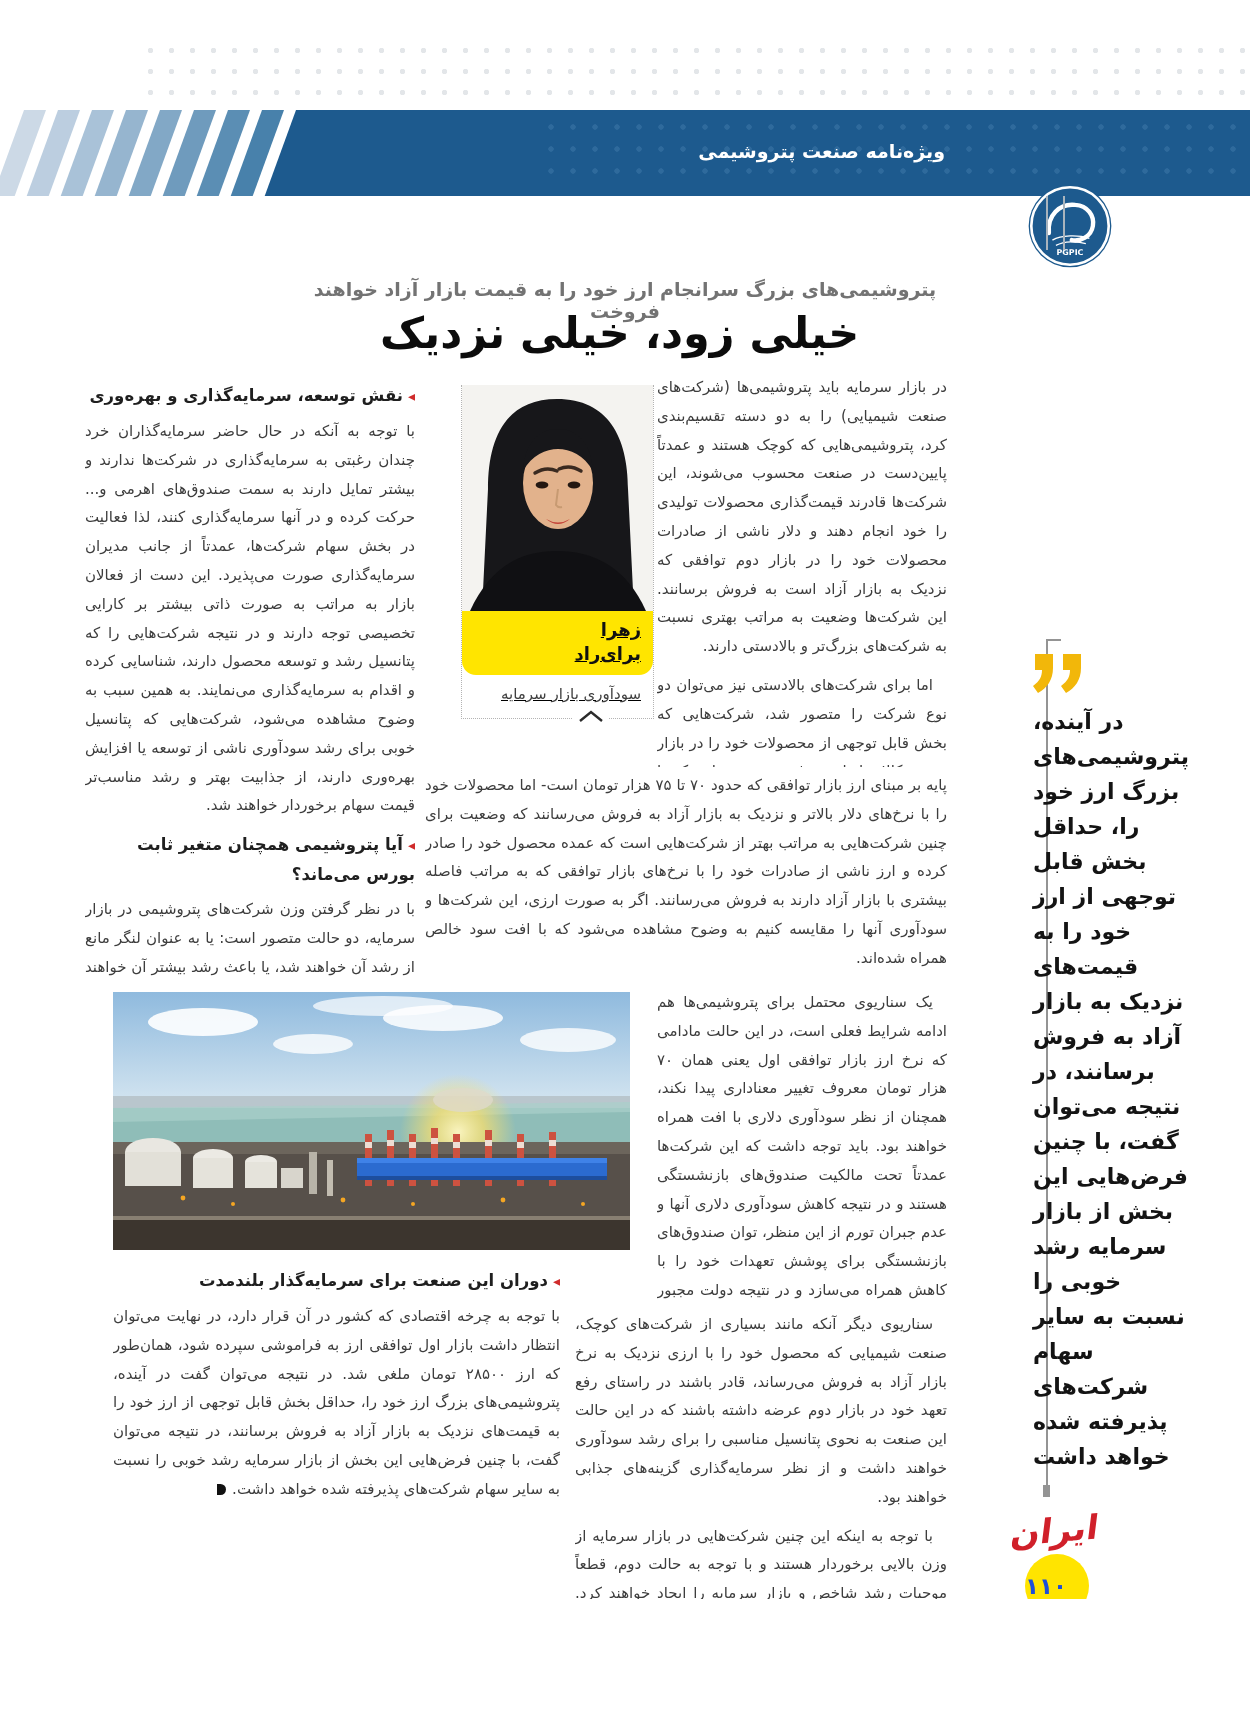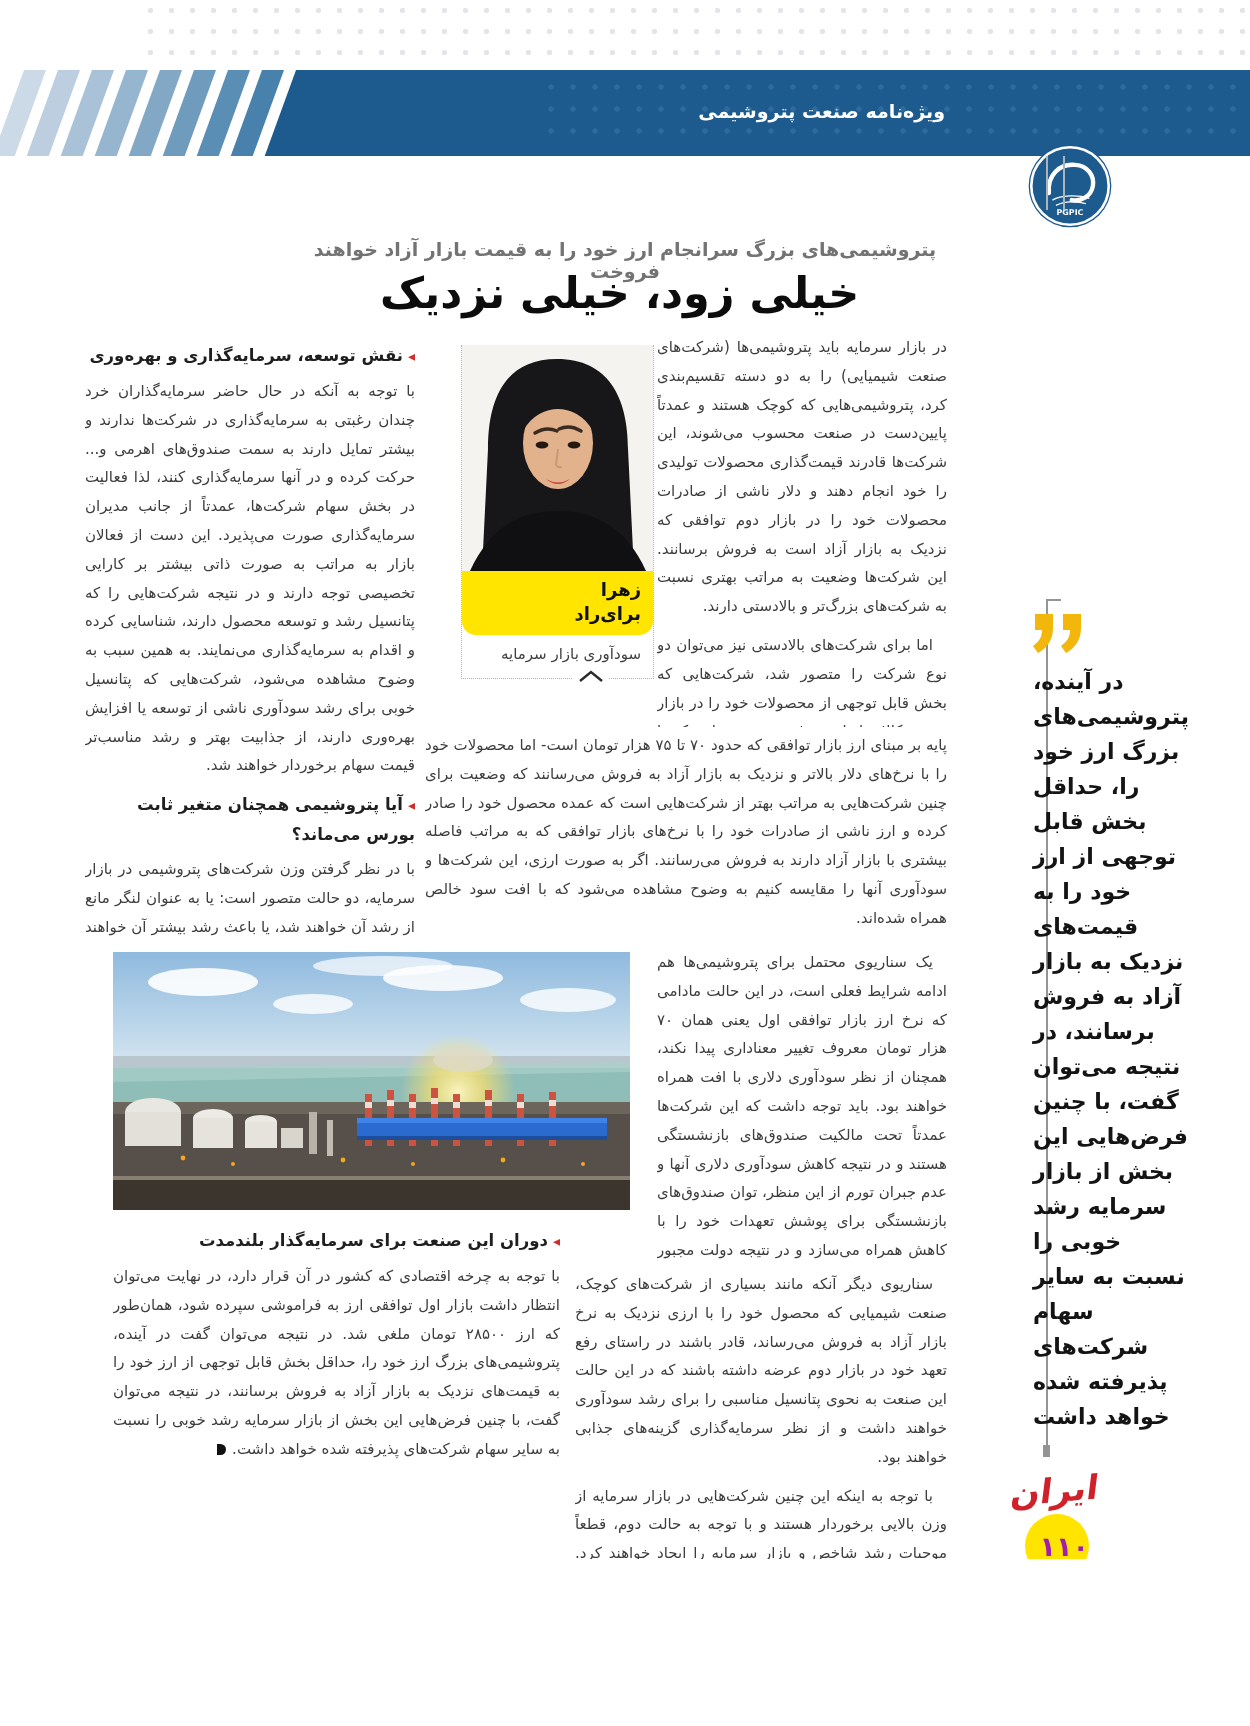--- a/index.html
+++ b/index.html
@@ -1,17 +1,17 @@
 <!DOCTYPE html>
 <html lang="fa"><head>
 <meta charset="utf-8">
 <style>
   html,body{margin:0;padding:0;background:#fff;}
   .page{position:relative;width:1250px;height:1559px;background:#ffffff;overflow:hidden;
-        font-family:"DejaVu Sans",sans-serif;}
+        font-family:"DejaVu Sans",sans-serif;margin-top:40px;}
   
   .dots-top{position:absolute;left:140px;right:0;top:0;height:64px;
     background-image:radial-gradient(circle,#e3e6e9 2.4px,rgba(255,255,255,0) 3px);
     background-size:21px 21px;}
   .band{position:absolute;left:0;top:70px;width:1250px;height:86px;background:#1d5a8e;}
   .band-dots{position:absolute;left:540px;right:6px;top:6px;bottom:6px;
     background-image:radial-gradient(circle,#2f6a9c 2.4px,rgba(0,0,0,0) 3px);
     background-size:22px 22px;}
   .stripes{position:absolute;left:0;top:0;width:340px;height:86px;background:#ffffff;overflow:hidden;}
   .stripe{position:absolute;top:-6px;height:100px;width:22px;transform:skewX(-20deg);}
@@ -33,42 +33,42 @@
   .col-left{position:absolute;left:85px;top:333px;width:330px;height:616px;overflow:hidden;}
   .col-a{position:absolute;left:657px;top:333px;width:290px;height:394px;overflow:hidden;}
   .wide{position:absolute;left:425px;top:731px;width:522px;height:214px;overflow:hidden;}
   .col-b{position:absolute;left:657px;top:948px;width:290px;height:318px;overflow:hidden;}
   .col-c{position:absolute;left:575px;top:1270px;width:372px;height:392px;overflow:hidden;}
   .bottom-left{position:absolute;left:113px;top:1218px;width:447px;height:360px;overflow:hidden;}
   .endmark{display:inline-block;width:9px;height:11px;background:#111;
            border-radius:0 9px 9px 0;vertical-align:middle;margin-right:6px;}
   
   .photo-box{position:absolute;left:461px;top:345px;width:193px;height:334px;
-             border:1px dotted #b3b3b3;border-top:none;box-sizing:border-box;background:#fff;}
+             border:1px dotted #b3b3b3;border-top:none;box-sizing:border-box;background:#fff;text-decoration:underline;}
   .photo-box svg.portrait{display:block;width:191px;height:226px;}
   .caption{background:#ffe500;border-radius:0 0 14px 14px;padding:7px 12px 9px 12px;
            direction:rtl;text-align:right;font-size:18px;font-weight:bold;color:#111;line-height:24px;}
   .role{direction:rtl;text-align:right;padding:10px 12px 0 0;font-size:15px;color:#3f3f3f;}
   .chevron{position:absolute;left:58%;bottom:-9px;background:#fff;padding:0 5px;}
   
   .quote-rule{position:absolute;left:1046px;top:600px;width:2px;height:855px;background:#949494;}
   .quote-rule-tick{position:absolute;left:1046px;top:599px;width:15px;height:2px;background:#949494;}
   .quote-rule-cap{position:absolute;left:1043px;top:1445px;width:7px;height:12px;background:#949494;}
   .pull-quote{position:absolute;left:1033px;top:612px;width:156px;direction:rtl;text-align:left;}
   .quote-icon{margin:0 4px 6px 0;}
   .pull-quote .qtext{font-size:22px;line-height:35px;font-weight:bold;color:#141414;}
   
   .plant{position:absolute;left:113px;top:952px;width:517px;height:258px;}
   
   .iran-logo{position:absolute;left:1018px;top:1470px;width:80px;text-align:center;
              font-size:34px;font-weight:bold;color:#d0202a;direction:rtl;
              transform:skewX(-12deg) rotate(-5deg);}
   .page-circle{position:absolute;left:1025px;top:1514px;width:64px;height:64px;border-radius:50%;
-               background:#ffe400;display:flex;align-items:center;justify-content:flex-end;
-               font-size:27px;font-weight:bold;color:#a21caf;}
+               background:#ffe400;display:flex;align-items:center;justify-content:flex-start;
+               font-size:23px;font-weight:bold;color:#1d4ed8;}
 </style>
 </head>
 <body>
 
 <div class="page">
 
   <div class="dots-top"></div>
 
   <div class="band">
     <div class="band-dots"></div>

